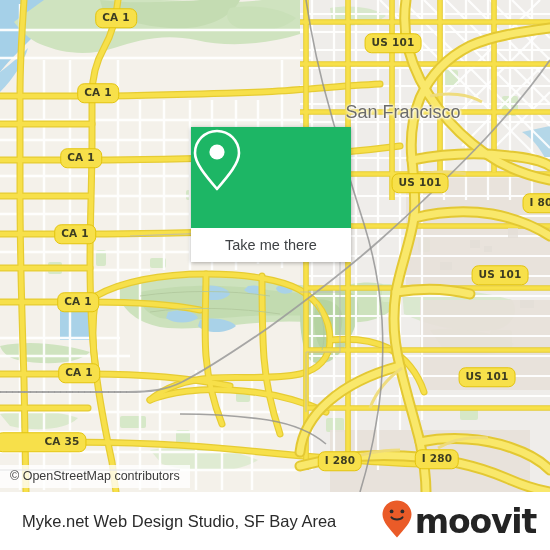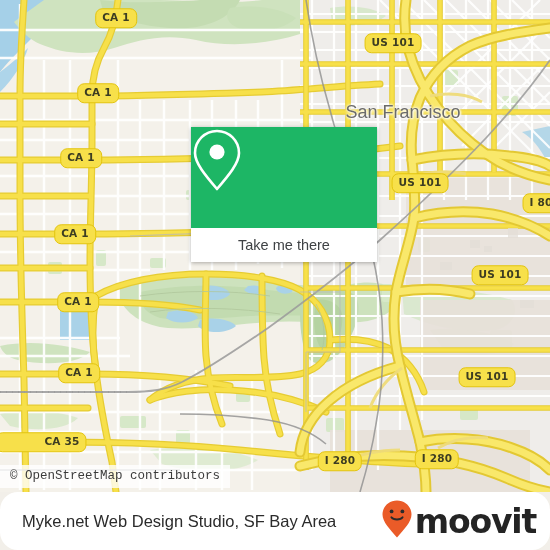--- a/index.html
+++ b/index.html
@@ -65,21 +65,21 @@
     text-shadow: 0 0 3px rgba(255,255,255,0.95),
                  0 0 3px rgba(255,255,255,0.95),
                  1px 1px 2px rgba(255,255,255,0.9);
   }
 
   
   #popup {
     position: absolute;
     left: 191px;
     top: 127px;
-    width: 186px;
+    width: 160px;
     box-shadow: 0 1px 4px rgba(0,0,0,0.30);
     z-index: 30;
   }
   #popup-head {
     height: 101px;
     background: #1db665;
     display: flex;
     align-items: center;
     justify-content: center;
   }
@@ -110,40 +110,39 @@
   }
 
   
   #attribution {
     position: absolute;
     left: 0;
     top: 465px;
     background: rgba(255,255,255,0.78);
     color: #3b3b3b;
     font-size: 12.5px;
-    font-family: Liberation Mono, monospace;
+    font-family: Liberation Sans, sans-serif;
     padding: 4px 10px 5px 10px;
     z-index: 25;
     white-space: nowrap;
   }
 
   
   #footer {
     position: absolute;
     left: 0;
     top: 492px;
     width: 550px;
     height: 58px;
     background: #ffffff;
     display: flex;
     align-items: center;
     justify-content: space-between;
     box-sizing: border-box;
     padding: 0 14px 0 22px;
-    border-radius: 18px;
   }
   #footer-title {
     color: #2b2b2b;
     font-size: 16.5px;
     font-family: "Liberation Sans", sans-serif;
     white-space: nowrap;
   }
   #brand {
     display: flex;
     align-items: center;

